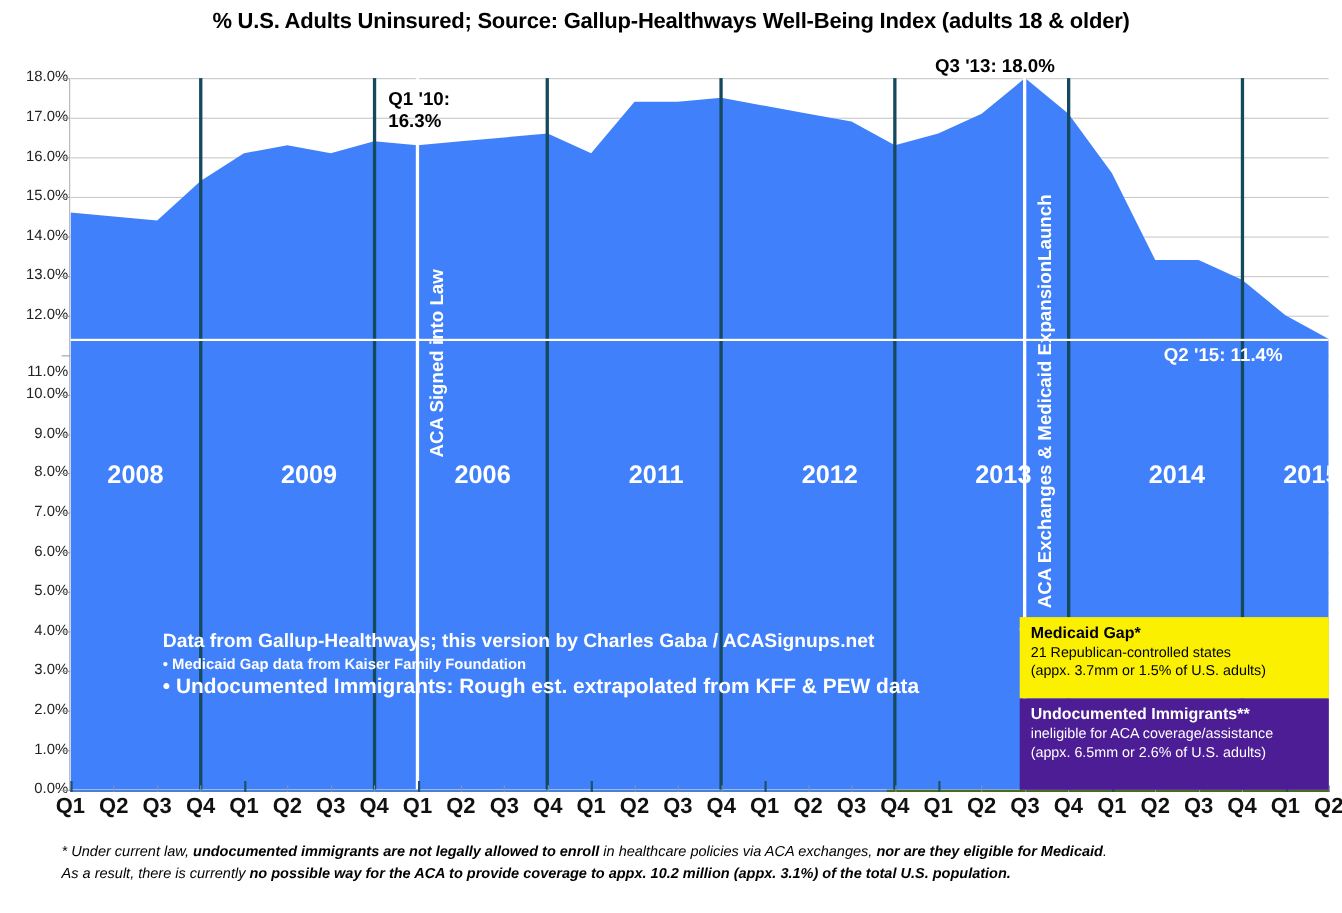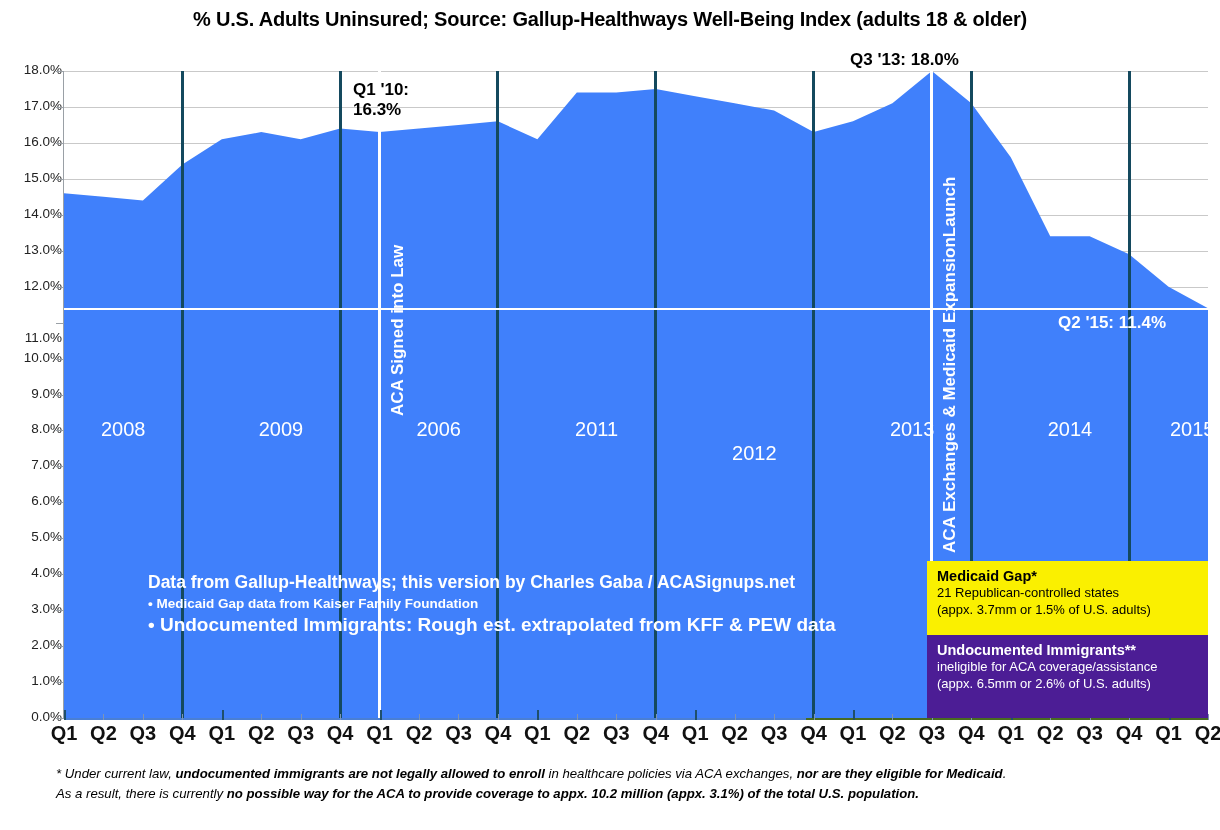--- a/index.html
+++ b/index.html
@@ -63,21 +63,21 @@
   
   .vline{
     position:absolute;width:3px;background:#14495e;
   }
   .wline{
     position:absolute;background:#ffffff;
   }
 
   .yearlabel{
     position:absolute;
-    font-size:20px;font-weight:normal;color:#ffffff;
+    font-size:23px;font-weight:bold;color:#ffffff;
     text-align:center;
   }
 
   .vtext{
     position:absolute;
     color:#ffffff;font-weight:bold;font-size:17px;
     white-space:nowrap;
     transform-origin:0 0;
     transform:rotate(-90deg);
   }
@@ -206,21 +206,21 @@
         <div class="vline" style="left: 905.81px; top: 0px; height: 647px; background: rgb(20, 73, 94);"></div>
         <div class="vline" style="left: 1063.6px; top: 0px; height: 647px; background: rgb(20, 73, 94);"></div>
         <div class="wline" style="left: 314.086px; top: 0px; width: 3px; height: 647px;"></div>
         <div class="wline" style="left: 866.362px; top: 0px; width: 3px; height: 647px;"></div>
         <div class="wline" style="left: 0px; top: 237px; width: 1144px; height: 2px;"></div>
         <div class="wline" style="left: 863px; top: 500px; width: 281px; height: 2px;"></div>
         <div class="yearlabel" style="left: 19.1724px; width: 80px; top: 347.444px;">2008</div>
         <div class="yearlabel" style="left: 176.966px; width: 80px; top: 347.444px;">2009</div>
         <div class="yearlabel" style="left: 334.759px; width: 80px; top: 347.444px;">2006</div>
         <div class="yearlabel" style="left: 492.552px; width: 80px; top: 347.444px;">2011</div>
-        <div class="yearlabel" style="left: 650.345px; width: 80px; top: 347.444px; margin-top: 24px;">2012</div>
+        <div class="yearlabel" style="left: 650.345px; width: 80px; top: 347.444px;">2012</div>
         <div class="yearlabel" style="left: 808.138px; width: 80px; top: 347.444px;">2013</div>
         <div class="yearlabel" style="left: 965.931px; width: 80px; top: 347.444px;">2014</div>
         <div class="yearlabel" style="left: 1088.22px; width: 80px; top: 347.444px;">2015</div>
         <div class="vtext" style="left: 323.586px; top: 345.444px;">ACA Signed into Law</div>
         <div class="vtext" style="left: 875.862px; top: 481.656px;">ACA Exchanges &amp; Medicaid ExpansionLaunch</div>
       </div>
   </div>
 
   <div class="axis-bottom"></div>
   <div class="axis-bottom-green"></div>

